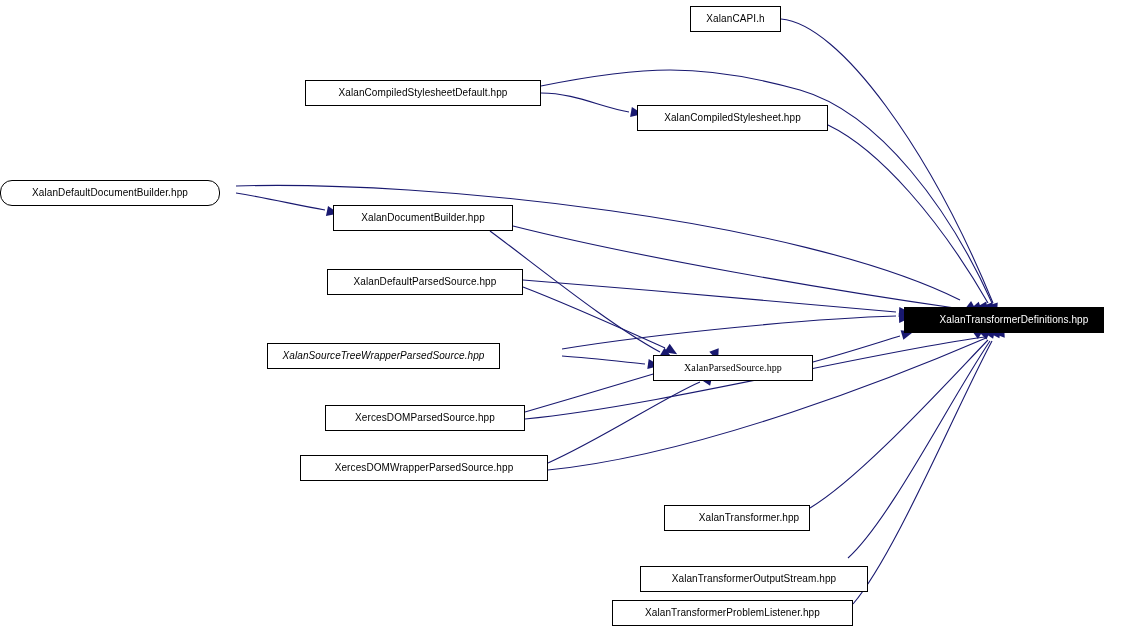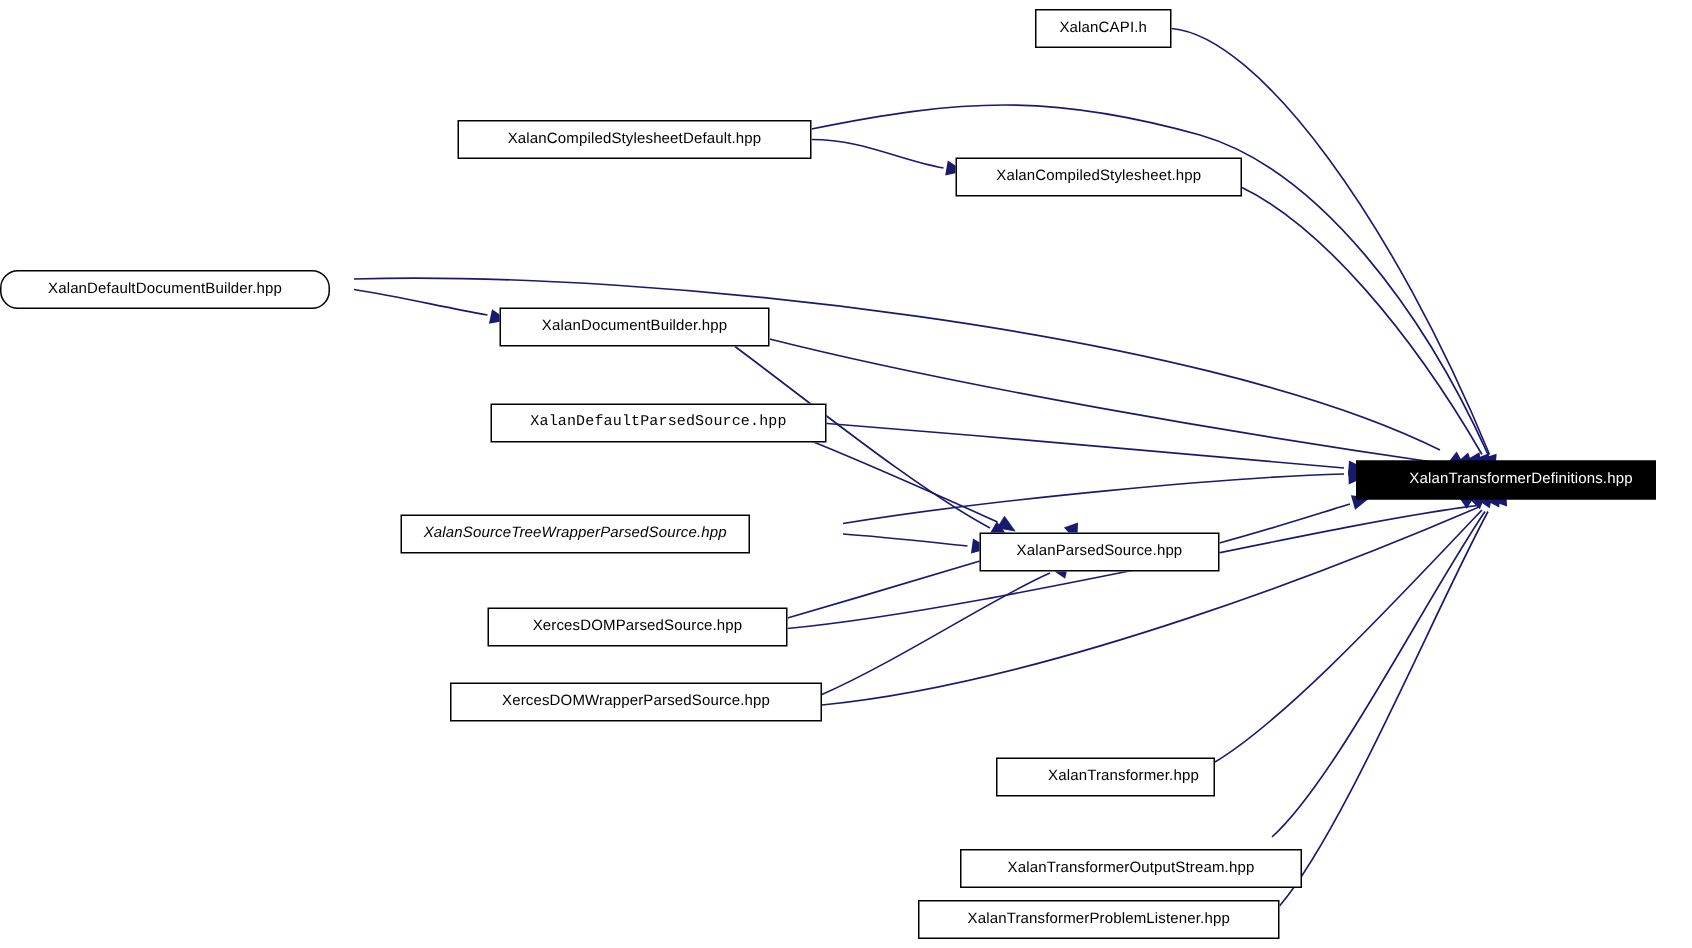--- a/index.html
+++ b/index.html
@@ -110,30 +110,30 @@
       </div>
       <div class="graph-node" style="left: 637px; top: 105px; width: 191px; height: 26px;">
         <span class="node-label">XalanCompiledStylesheet.hpp</span>
       </div>
       <div class="graph-node" style="left: 0; top: 180px; width: 220px; height: 26px; border-radius: 12px;">
         <span class="node-label">XalanDefaultDocumentBuilder.hpp</span>
       </div>
       <div class="graph-node" style="left: 333px; top: 205px; width: 180px; height: 26px;">
         <span class="node-label">XalanDocumentBuilder.hpp</span>
       </div>
-      <div class="graph-node" style="left: 327px; top: 269px; width: 224px; height: 26px; font-family: Liberation Mono, monospace;">
+      <div class="graph-node" style="left: 327px; top: 269px; width: 196px; height: 26px;">
         <span class="node-label">XalanDefaultParsedSource.hpp</span>
       </div>
       <div class="graph-node target-node" style="left: 904px; top: 307px; width: 200px; height: 26px; padding-left: 20px;">
         <span class="node-label">XalanTransformerDefinitions.hpp</span>
       </div>
       <div class="graph-node" style="left: 267px; top: 343px; width: 233px; height: 26px; font-style: italic;">
         <span class="node-label">XalanSourceTreeWrapperParsedSource.hpp</span>
       </div>
-      <div class="graph-node" style="left: 653px; top: 355px; width: 160px; height: 26px;">
+      <div class="graph-node" style="left: 653px; top: 355px; width: 160px; height: 26px; font-family: Liberation Serif, serif;">
         <span class="node-label">XalanParsedSource.hpp</span>
       </div>
       <div class="graph-node" style="left: 325px; top: 405px; width: 200px; height: 26px;">
         <span class="node-label">XercesDOMParsedSource.hpp</span>
       </div>
       <div class="graph-node" style="left: 300px; top: 455px; width: 248px; height: 26px;">
         <span class="node-label">XercesDOMWrapperParsedSource.hpp</span>
       </div>
       <div class="graph-node" style="left: 664px; top: 505px; width: 146px; height: 26px; padding-left: 24px;">
         <span class="node-label">XalanTransformer.hpp</span>

